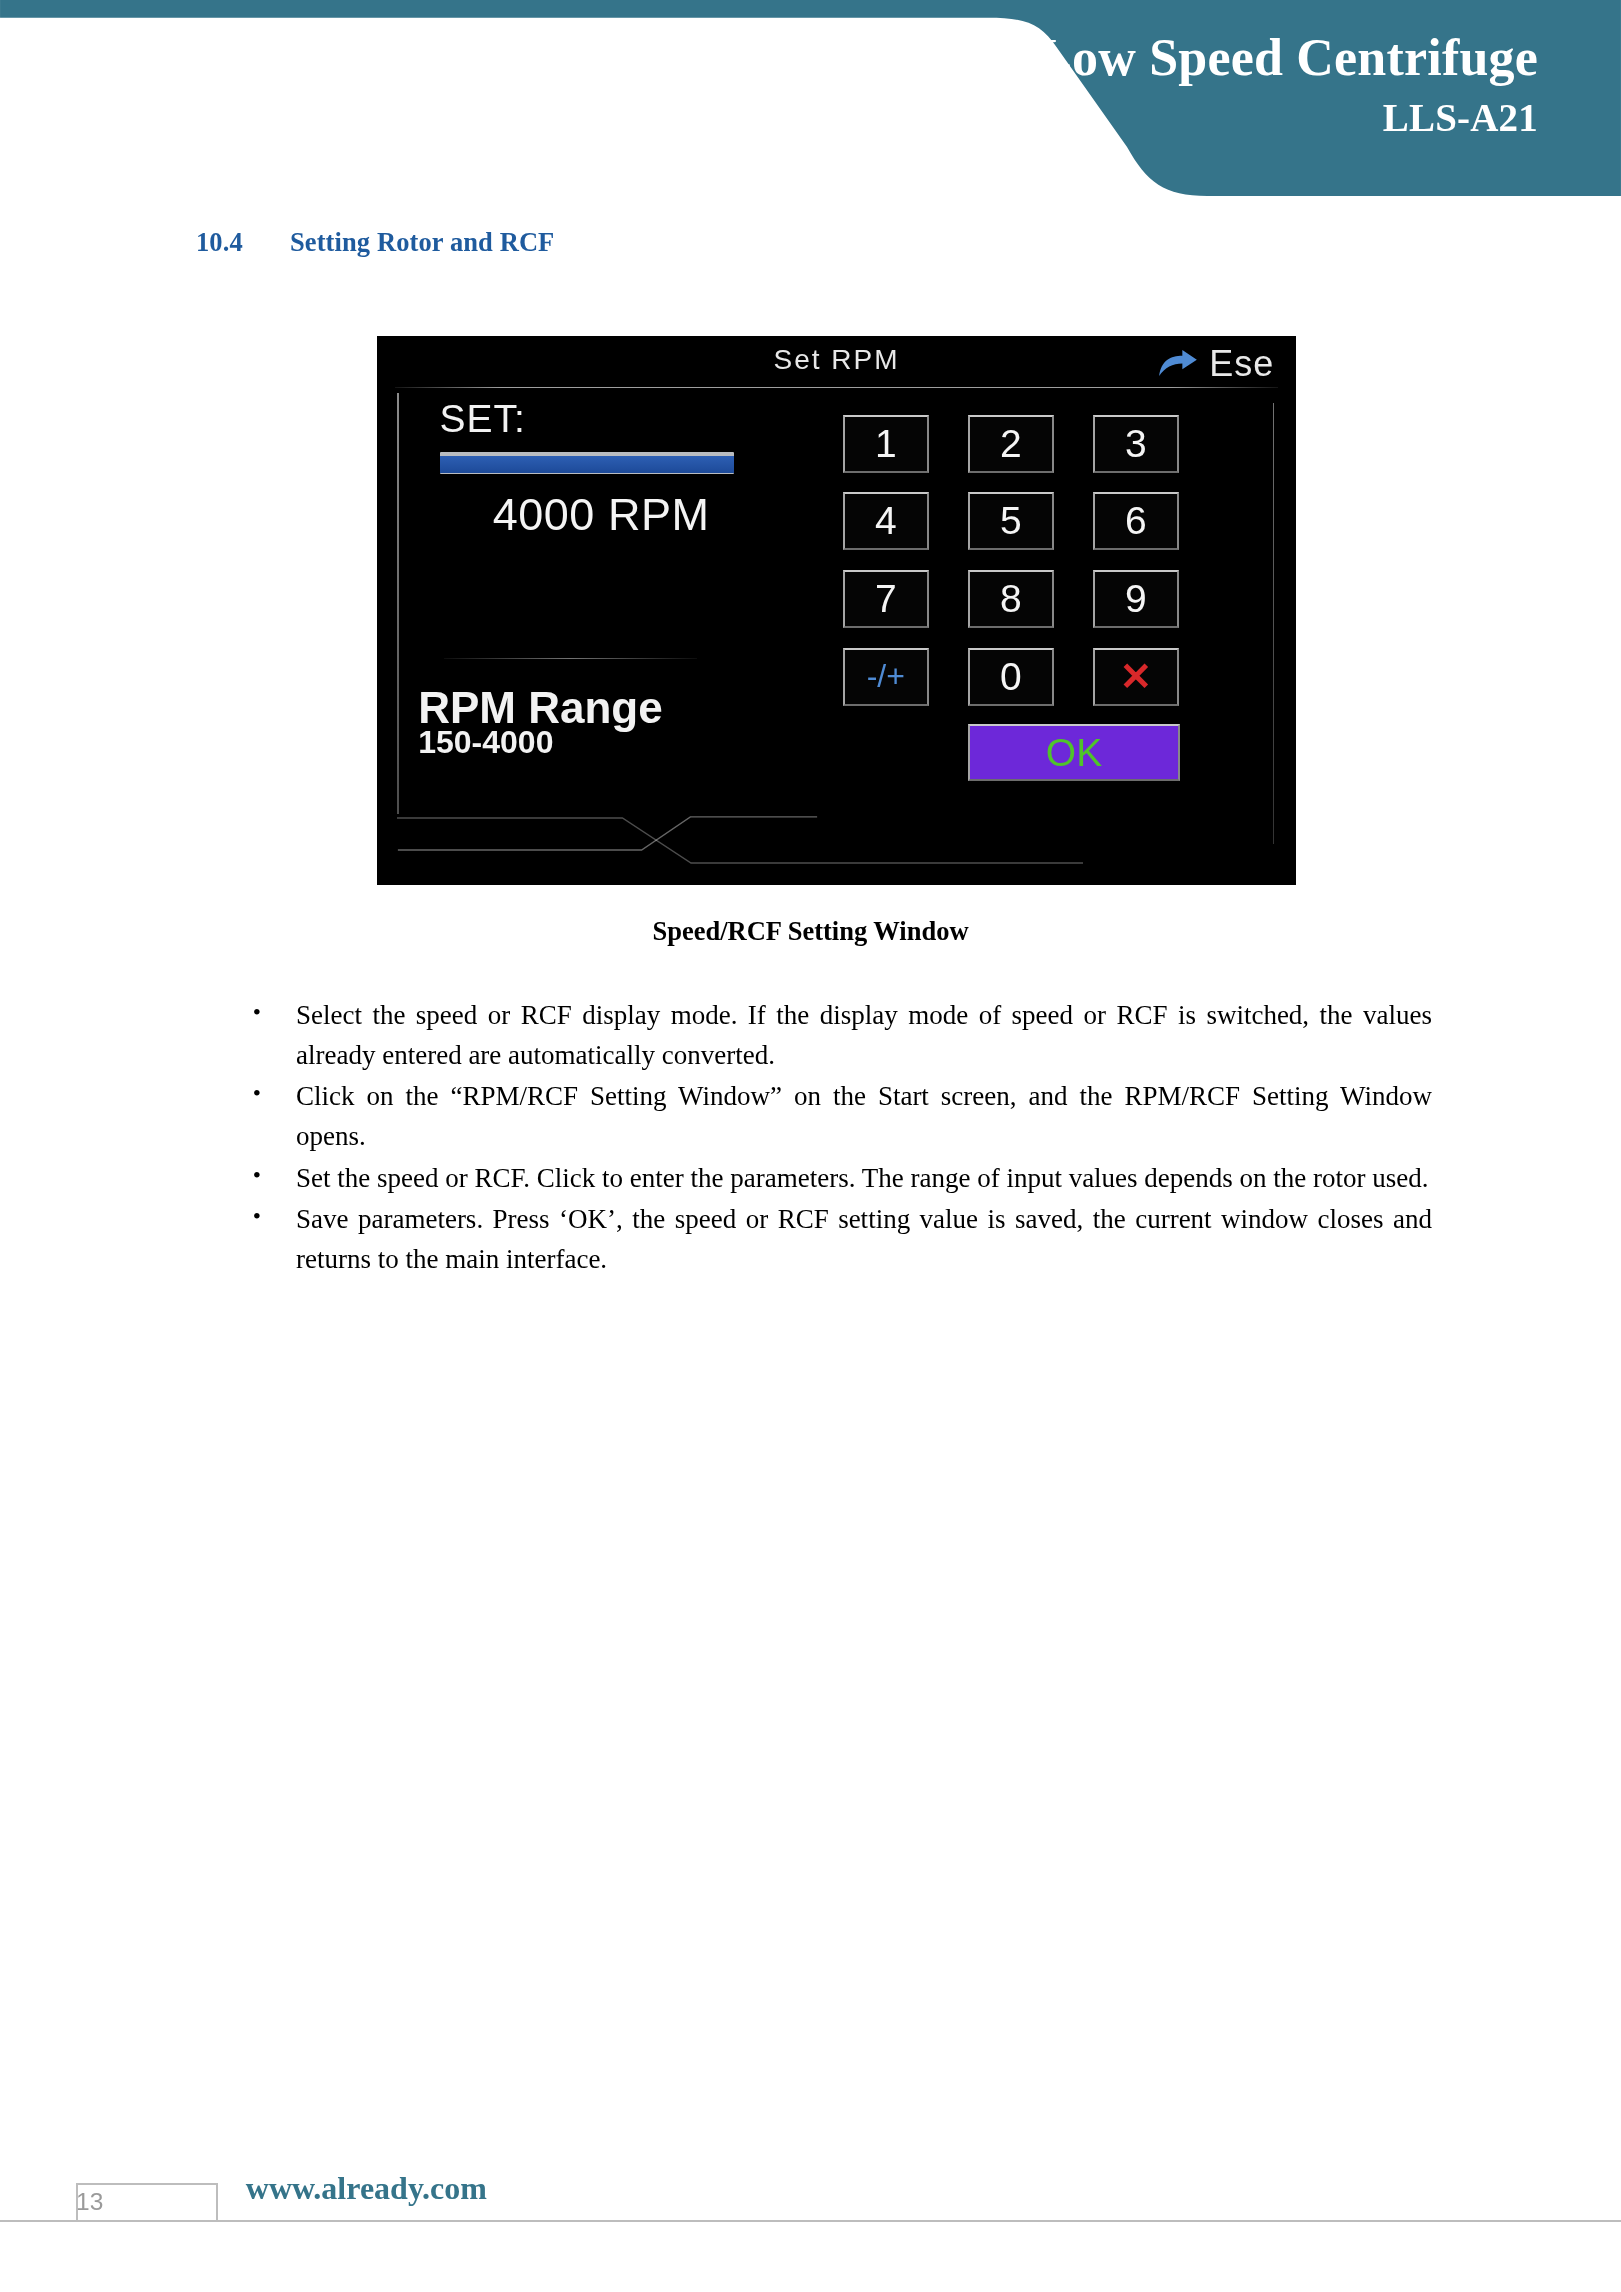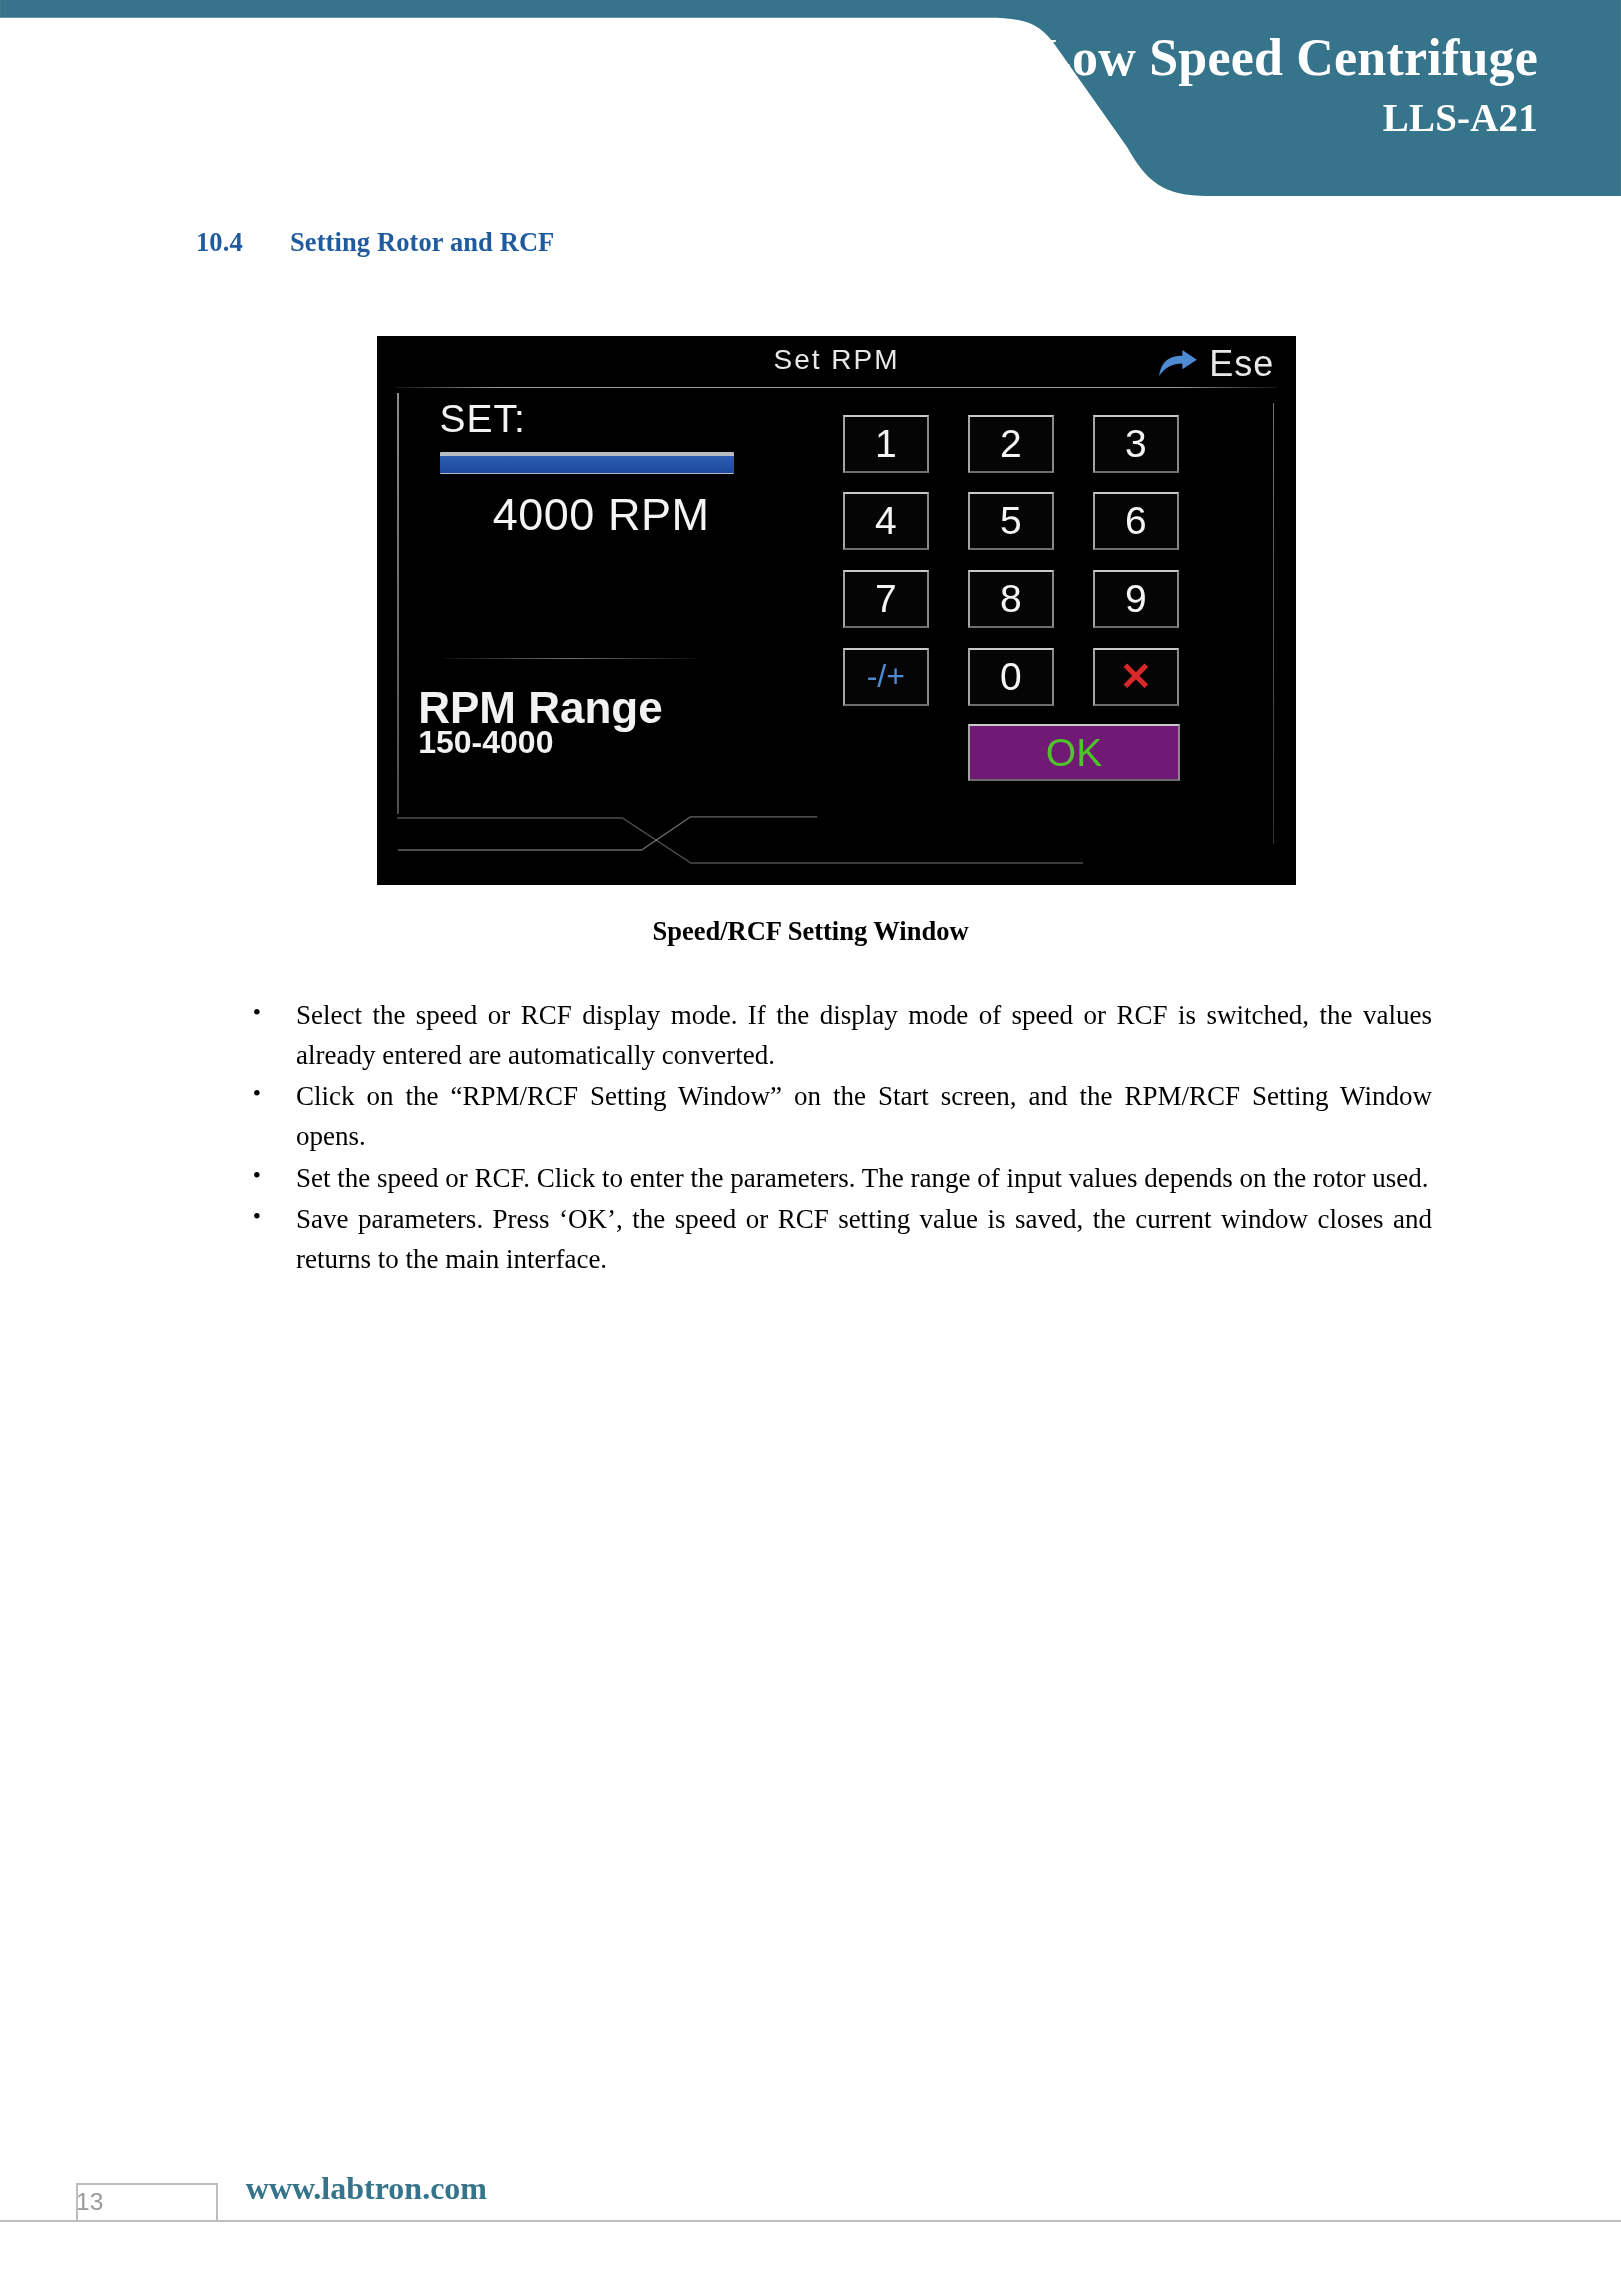--- a/index.html
+++ b/index.html
@@ -231,21 +231,21 @@
   .key.sign { color: #4f8bd4; font-size: 32px; }
   .key.cancel { color: #d8282a; font-size: 39px; font-weight: bold; }
   .key-ok {
     position: absolute;
     top: 321px;
     left: 135px;
     width: 212px;
     height: 57px;
     border: 2px solid;
     border-color: #c9c9c9 #888888 #6d6d6d #a5a5a5;
-    background: #701a75;
+    background: #6d28d9;
     display: flex;
     align-items: center;
     justify-content: center;
     color: #4fc42a;
     font-family: "Liberation Sans", sans-serif;
     font-size: 39px;
     box-sizing: border-box;
   }
   .screen-bottom-shape {
     position: absolute;
@@ -430,15 +430,15 @@
   <div class="bullet-item">Select the speed or RCF display mode. If the display mode of speed or RCF is switched, the values already entered are automatically converted.</div>
   <div class="bullet-item">Click on the “RPM/RCF Setting Window” on the Start screen, and the RPM/RCF Setting Window opens.</div>
   <div class="bullet-item">Set the speed or RCF. Click to enter the parameters. The range of input values depends on the rotor used.</div>
   <div class="bullet-item">Save parameters. Press ‘OK’, the speed or RCF setting value is saved, the current window closes and returns to the main interface.</div>
 </div>
 
 <div class="footer">
   <div class="footer-rule"></div>
   <div class="footer-pagebox"></div>
   <div class="footer-pagenum">13</div>
-  <div class="footer-site">www.labtron.com</div>
+  <div class="footer-site">www.already.com</div>
 </div>
 
 
 </body></html>

